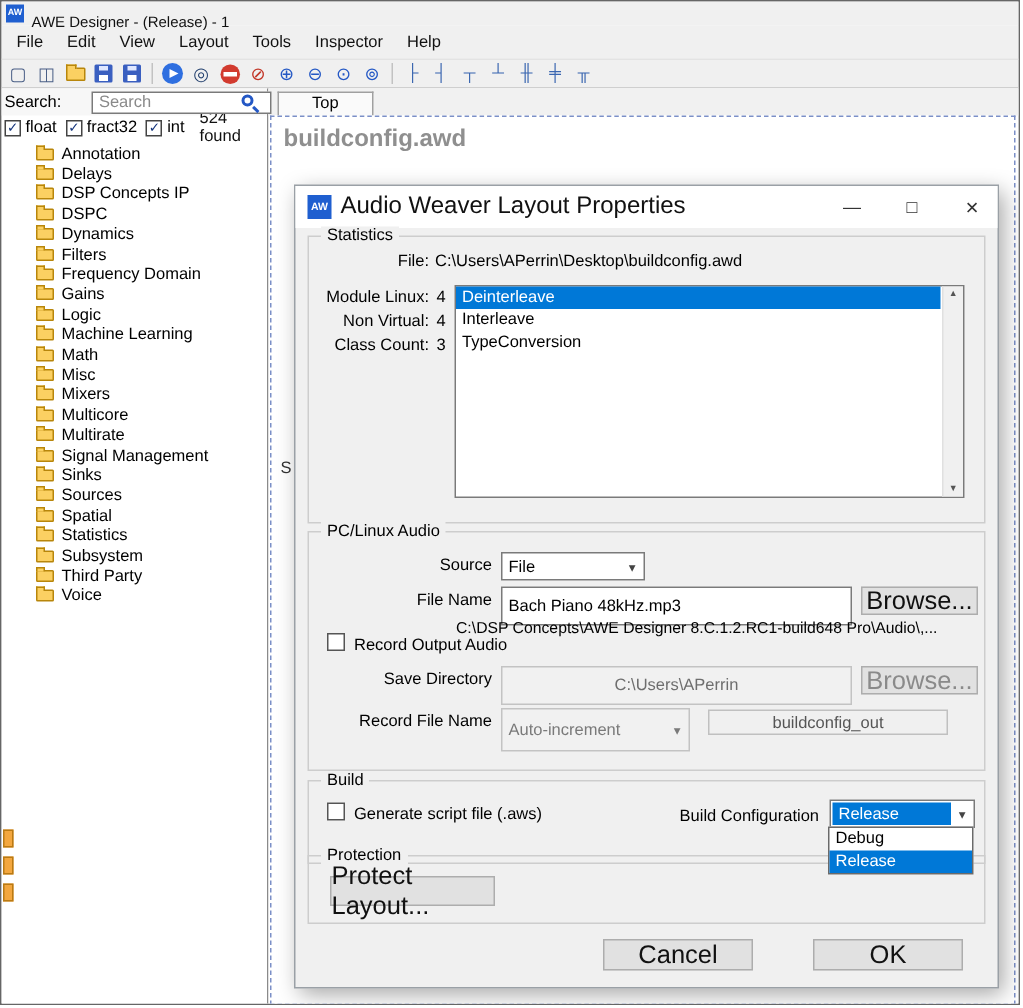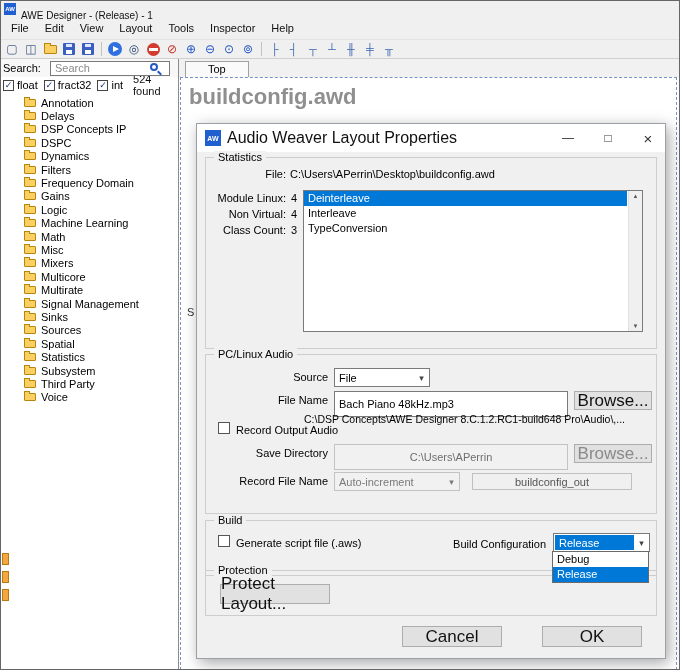--- a/index.html
+++ b/index.html
@@ -30,21 +30,21 @@
   .playbtn::after { content:""; position:absolute; left:5px; top:4px; border-left:6px solid #fff;
                     border-top:3px solid transparent; border-bottom:3px solid transparent; }
   .noentry { width:13px; height:13px; border-radius:50%; background:#d23b2f; position:relative; }
   .noentry::after { content:""; position:absolute; left:2px; top:5px; width:9px; height:3px; background:#fff; }
 
   
   .mainrow { display:flex; height:612px; }
   .leftcol { width:178px; border-right:1px solid #8a8a8a; display:flex; flex-direction:column; background:#fff; }
   .rightcol { flex:1; display:flex; flex-direction:column; background:#fff; }
 
-  .searchrow { height:18px; display:flex; align-items:center; gap:9px; padding-left:2px; background:#f7f7f7; }
+  .searchrow { height:18px; display:flex; align-items:center; gap:20px; padding-left:2px; background:#f7f7f7; }
   .search-wrap { position:relative; }
   .search-wrap input { width:120px; height:15px; border:1px solid #7a7a7a; font:11px "Liberation Sans",sans-serif;
                        padding:0 16px 0 4px; }
   .search-wrap input::placeholder { color:#8a8a8a; }
   .mag { position:absolute; right:12px; top:2px; width:8px; height:8px; border:2px solid #2458c5; border-radius:50%; }
   .mag::after { content:""; position:absolute; width:5px; height:2px; background:#2458c5; transform:rotate(45deg);
                 left:5px; top:7px; }
 
   .filterrow { height:16px; display:flex; align-items:center; gap:3px; padding-left:2px; }
   .cb { width:11px; height:11px; border:1px solid #444; background:#fff; display:inline-flex; align-items:center;
@@ -56,21 +56,21 @@
   .tree-row { height:13.4px; display:flex; align-items:center; padding-left:12px; }
   .t-folder { width:12px; height:8px; background:#fbd062; border:1px solid #b8860b; border-radius:1px;
               position:relative; margin-right:5px; flex:none; }
   .t-folder::before { content:""; position:absolute; top:-3px; left:-1px; width:4px; height:2px;
                       background:#fbd062; border:1px solid #b8860b; border-bottom:none; }
 
   .tabstrip { height:18px; background:#f1f1f1; display:flex; align-items:flex-end; }
   .tab { margin-left:6px; padding:1px 22px 2px 22px; background:#fafafa; border:1px solid #a0a0a0;
          border-bottom:none; font-size:11px; }
   .canvas { flex:1; position:relative; border:1px dashed #7b8fc7; margin:0 2px 1px 1px; background:#fff; }
-  .canvas-title { position:absolute; left:8px; top:6px; font-size:22px; font-weight:bold; color:#8f8f8f; }
+  .canvas-title { position:absolute; left:8px; top:6px; font-size:16px; font-weight:bold; color:#8f8f8f; }
   .partial { position:absolute; left:6px; top:228px; color:#333; }
 
   .dock-sq { position:absolute; left:1px; width:7px; height:12px; background:#f3a73f; border:1px solid #b97a14; }
 
   
   .dialog { position:absolute; left:195px; top:122px; width:470px; height:536px; background:#f0f0f0;
             border:1px solid #9aa0a6; box-shadow:3px 4px 14px rgba(0,0,0,.35); z-index:10; }
   .dlg-title { height:28px; background:#fff; display:flex; align-items:center; gap:6px; padding-left:8px; }
   .dlg-logo { width:16px; height:16px; background:#1f5fd0; color:#fff; font-size:7px; font-weight:bold;
               display:flex; align-items:center; justify-content:center; }
@@ -347,21 +347,21 @@
       <span class="s-value" style="left:98px;top:58px;font-size:10.5px">C:\DSP Concepts\AWE Designer 8.C.1.2.RC1-build648 Pro\Audio\,...</span>
 
       <span class="cb13" style="left:12px;top:67px"></span>
       <span class="cb-text" style="left:30px;top:69px">Record Output Audio</span>
 
       <span class="s-label2" style="top:92px">Save Directory</span>
       <input class="field disabled" style="left: 128px; top: 89px; width: 234px; height: 18px;" disabled="" value="C:\Users\APerrin">
       <div class="btn" style="left:368px;top:89px;width:78px;height:19px;color:#8a8a8a">Browse...</div>
 
       <span class="s-label2" style="top:120px">Record File Name</span>
-      <div class="combo disabled" style="left:128px;top:117px;width:126px;height:19px">
+      <div class="combo disabled" style="left:128px;top:117px;width:126px;height:29px">
         <span class="txt">Auto-increment</span>
         <span class="arr">▾</span>
       </div>
       <div class="valbox" style="left:266px;top:118px;width:160px;height:17px">buildconfig_out</div>
     </div>
 
     <div class="group" style="top:396px;height:56px">
       <span class="group-label">Build</span>
       <span class="cb13" style="left:12px;top:14px"></span>
       <span class="cb-text" style="left:30px;top:16px">Generate script file (.aws)</span>

